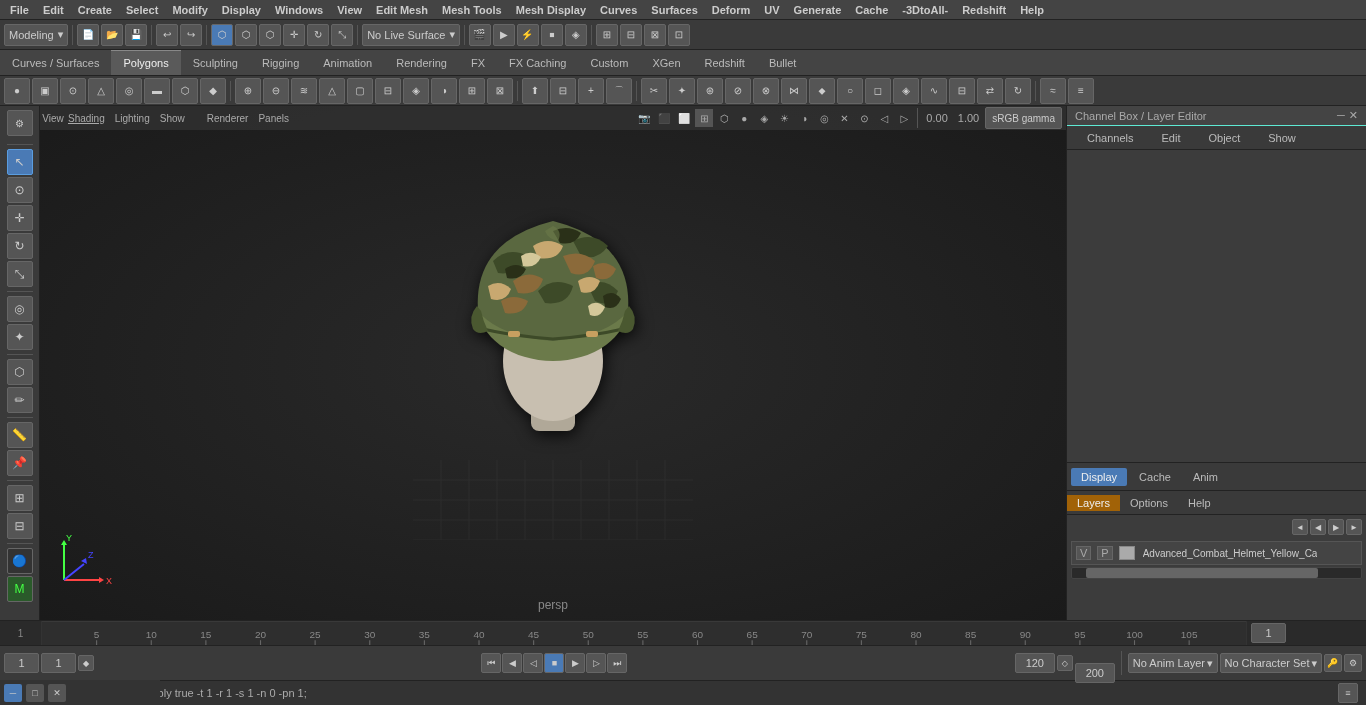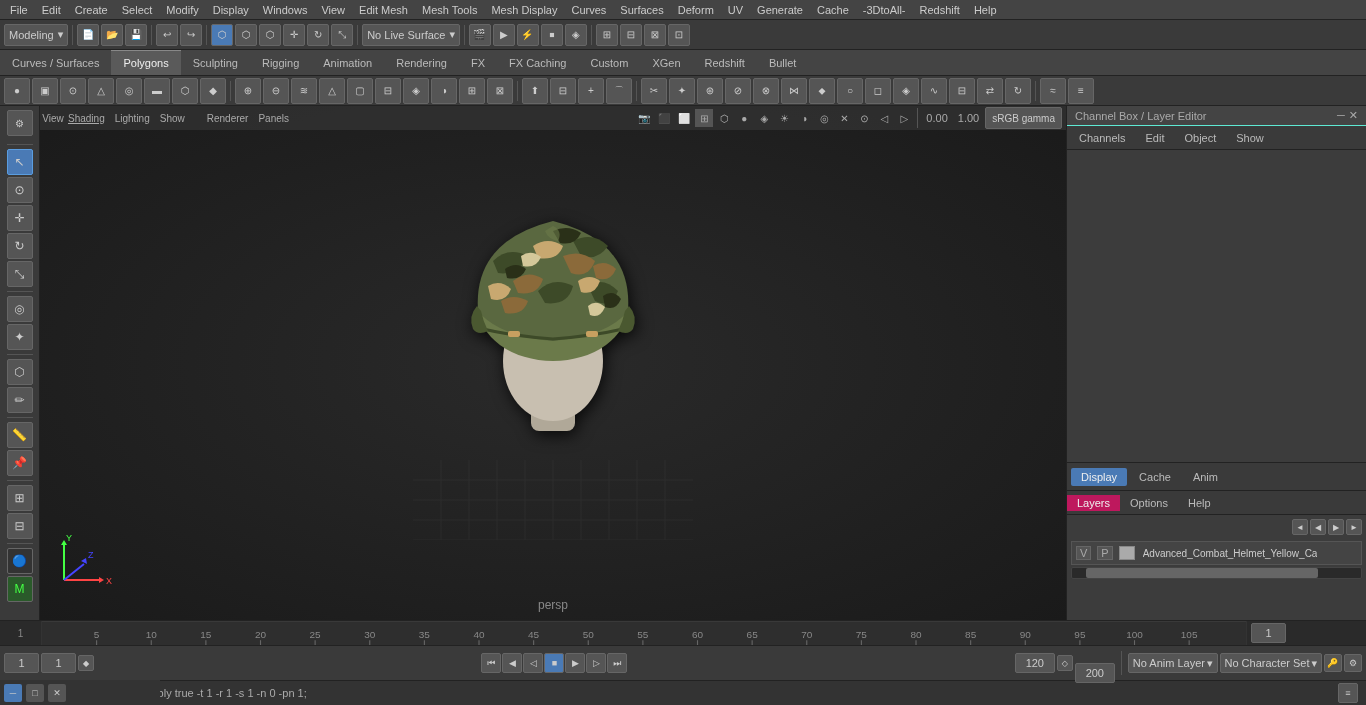--- a/index.html
+++ b/index.html
@@ -1,20 +1,20 @@
 <!DOCTYPE html>
 <html><head>
   <meta charset="utf-8">
   <style>
     * { margin: 0; padding: 0; box-sizing: border-box; }
     body { width: 1366px; height: 705px; background: #3c3c3c; color: #ccc; font-family: Arial, sans-serif; font-size: 11px; overflow: hidden; user-select: none; }
 
     
     #menubar { height: 20px; background: #444; display: flex; align-items: center; padding: 0 4px; gap: 2px; border-bottom: 1px solid #222; }
-    .menu-item { padding: 2px 6px; color: #ccc; cursor: pointer; font-size: 11px; }
+    .menu-item { padding: 2px 6px; color: #ccc; cursor: pointer; font-size: 11px; font-weight: bold; }
 
     
     #toolbar1 { height: 30px; background: #3a3a3a; display: flex; align-items: center; padding: 0 4px; gap: 2px; border-bottom: 1px solid #222; }
     .tb-btn { width: 22px; height: 22px; background: #555; border: 1px solid #666; cursor: pointer; display: flex; align-items: center; justify-content: center; font-size: 10px; color: #ccc; border-radius: 2px; }
     .tb-sep { width: 1px; height: 20px; background: #555; margin: 0 2px; }
     .tb-dropdown { height: 22px; background: #555; border: 1px solid #666; color: #ccc; font-size: 11px; padding: 0 4px; cursor: pointer; border-radius: 2px; display: flex; align-items: center; gap: 4px; }
 
     
     #tabbar { height: 26px; background: #444; display: flex; align-items: center; border-bottom: 1px solid #222; }
     .tab { padding: 4px 12px; color: #bbb; cursor: pointer; font-size: 11px; height: 100%; display: flex; align-items: center; }
@@ -43,28 +43,28 @@
     
     #grid-plane { position: absolute; bottom: 80px; left: 50%; transform: translateX(-50%); width: 280px; height: 80px; }
 
     
     #helmet-container { position: absolute; top: 50%; left: 50%; transform: translate(-50%, -50%); }
 
     
     #right-panel { width: 300px; background: #3c3c3c; border-left: 1px solid #222; display: flex; flex-direction: column; }
     #channel-box-header { height: 20px; background: #444; display: flex; align-items: center; padding: 0 8px; font-size: 11px; color: #aaa; border-bottom: 1px solid #5eead4; justify-content: space-between; }
     #channel-box-tabs { height: 24px; background: #3a3a3a; display: flex; align-items: center; padding: 0 4px; gap: 4px; border-bottom: 1px solid #222; }
-    .ch-tab { padding: 2px 8px; font-size: 11px; color: #bbb; cursor: pointer; }
+    .ch-tab { padding: 2px 8px; font-size: 11px; color: #bbb; cursor: pointer; margin-left: 8px; }
     #channel-box-content { flex: 1; background: #3c3c3c; }
 
     
     #layer-editor { height: 130px; background: #3c3c3c; border-top: 1px solid #222; }
     #layer-tabs { height: 24px; display: flex; align-items: center; background: #3a3a3a; border-bottom: 1px solid #222; }
     .layer-tab { padding: 2px 10px; font-size: 11px; color: #bbb; cursor: pointer; }
-    .layer-tab.active { background: #be185d; color: #eee; }
+    .layer-tab.active { background: #a16207; color: #eee; }
     #layer-icons-row { height: 24px; display: flex; align-items: center; padding: 0 4px; justify-content: flex-end; gap: 2px; background: #3c3c3c; }
     #layer-item { height: 24px; display: flex; align-items: center; padding: 0 4px; gap: 4px; background: #444; border: 1px solid #555; margin: 2px 4px; }
 
     
     #timeline { height: 25px; background: #2e2e2e; border-top: 1px solid #222; display: flex; align-items: center; padding: 0 0; position: relative; overflow: hidden; }
     #timeline-numbers { flex: 1; display: flex; align-items: center; overflow: hidden; position: relative; height: 100%; }
 
     
     #transport { height: 35px; background: #3a3a3a; display: flex; align-items: center; padding: 0 4px; gap: 2px; border-top: 1px solid #222; }
     .tr-input { width: 35px; height: 20px; background: #555; border: 1px solid #666; color: #ccc; font-size: 11px; text-align: center; border-radius: 2px; }

